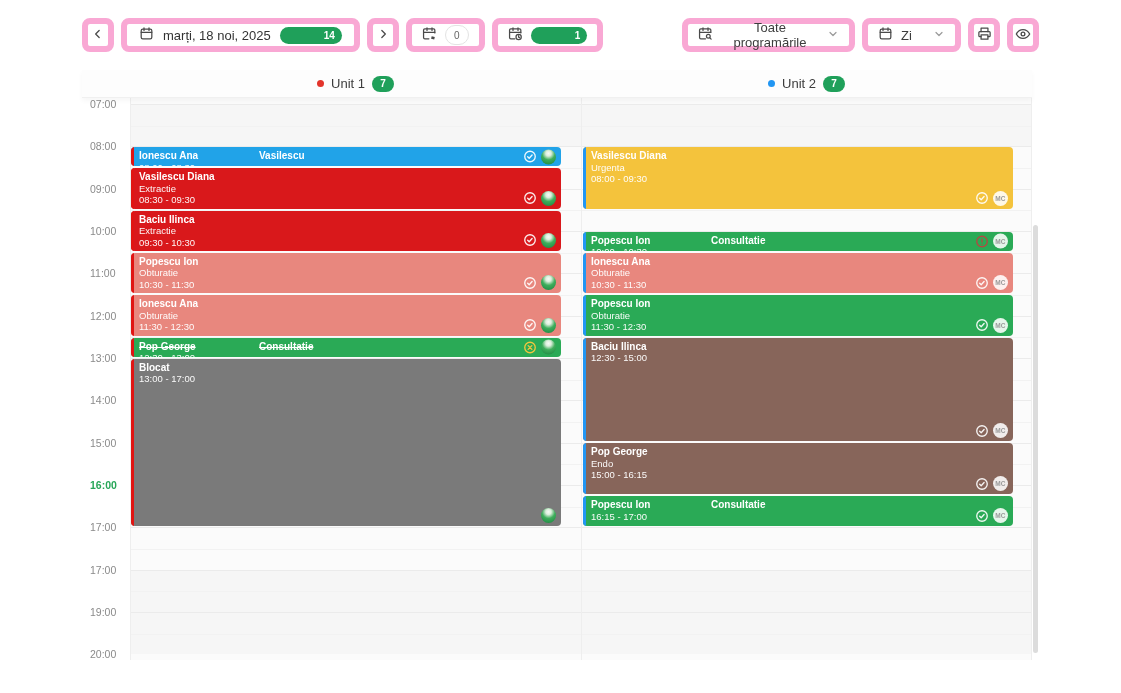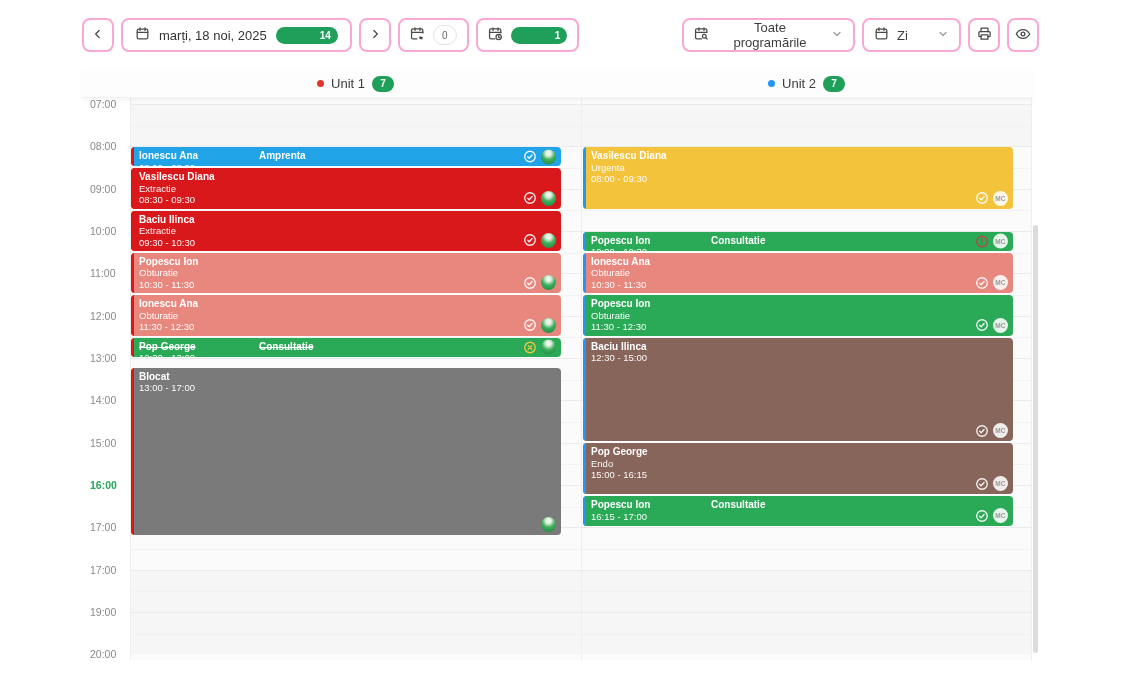--- a/index.html
+++ b/index.html
@@ -3,21 +3,21 @@
 <meta charset="utf-8">
 <style>
   * { margin:0; padding:0; box-sizing:border-box; }
   html,body { background:#fff; }
   body { font-family:"Liberation Sans", sans-serif; }
   #app { position:relative; width:1121px; height:693px; background:#fff; overflow:hidden; }
 
   
   .toolbar { position:absolute; top:18px; left:82px; right:82px; height:34px; display:flex; align-items:center; justify-content:space-between; }
   .tb-group { display:flex; align-items:center; gap:7px; }
-  .tb-btn { display:flex; align-items:center; gap:8px; height:34px; padding:0 10px; background:#fff; border:2px solid #f9a8d4; border-radius:8px; cursor:pointer; color:#3d3d3d; font-size:13px; }
+  .tb-btn { display:flex; align-items:center; gap:8px; height:34px; padding:0 10px; background:#fff; border:6px solid #f9a8d4; border-radius:8px; cursor:pointer; color:#3d3d3d; font-size:13px; }
   .tb-btn.square { width:32px; justify-content:center; padding:0; }
   .tb-btn svg { flex:none; }
   .date-btn { padding:0 12px; gap:9px; }
   .date-label { font-size:13px; color:#333; white-space:nowrap; }
   .pill { display:inline-flex; align-items:center; justify-content:center; min-width:24px; height:17px; padding:0 7px; border-radius:999px; font-size:10px; font-weight:bold; }
   .pill.green { background:#1fa05a; color:#fff;padding-left:44px; }
   .pill.outline { background:#fff; border:1px solid #e3e3e3; color:#666; font-weight:normal; height:20px; }
   .dropdown { min-width:99px; justify-content:space-between; }
   .dropdown .dd-left { display:flex; align-items:center; gap:8px; }
   .dropdown.wide { width:173px; }
@@ -195,21 +195,21 @@
           <div class="hour-cell" style="top: 98.66px; height: 42.33px;"></div>
           <div class="hour-cell" style="top: 56.33px; height: 42.33px;"></div>
           <div class="hour-cell off" style="top: 14px; height: 42.33px;"></div>
         <div class="vline" style="left:0"></div>
         <div class="vline" style="left:451px"></div>
         <div class="vline" style="left:901px"></div>
         <div class="col-events" id="col-events-0" style="left:0">
             <div class="event small" style="top: 57.08px; height: 19.165px; background: rgb(33, 163, 232);">
               <span class="accent" style="background:#e01513"></span>
               <div class="ev-name">Ionescu Ana</div>
-              <div class="ev-treat-inline">Amprenta</div>
+              <div class="ev-treat-inline">Vasilescu</div>
               <div class="ev-line">08:00 - 08:30</div>
               <div class="ev-icons">
                 <span style="display:flex">
                   <svg width="14" height="14" viewBox="0 0 24 24" fill="none" stroke="#ffffff" stroke-width="2.3" stroke-linecap="round" stroke-linejoin="round" opacity="0.92">
                     <circle cx="12" cy="12" r="9"></circle>
                     <path d="M8 12.5l2.6 2.6 5-5.6"></path>
                   </svg>
                 </span>
                 <span class="avatar sphere"></span>
               </div>
@@ -282,21 +282,21 @@
               <div class="ev-icons">
                 <span style="display:flex">
                   <svg width="14" height="14" viewBox="0 0 24 24" fill="none" stroke="#f0c63f" stroke-width="2.3" stroke-linecap="round">
                     <circle cx="12" cy="12" r="9"></circle>
                     <path d="M8.8 8.8l6.4 6.4M15.2 8.8l-6.4 6.4"></path>
                   </svg>
                 </span>
                 <span class="avatar sphere"></span>
               </div>
             </div>
-            <div class="event" style="top: 268.73px; height: 167.32px; background: rgb(122, 122, 122); margin-top: 9px;">
+            <div class="event" style="top: 268.73px; height: 167.32px; background: rgb(122, 122, 122);">
               <span class="accent" style="background:#e01513"></span>
               <div class="ev-name">Blocat</div>
               <div class="ev-line">13:00 - 17:00</div>
               <div class="ev-icons">
                 <span class="avatar sphere"></span>
               </div>
             </div>
           </div>
         <div class="col-events" id="col-events-1" style="left:452px">
             <div class="event" style="top: 57.08px; height: 61.495px; background: rgb(244, 195, 60);">

